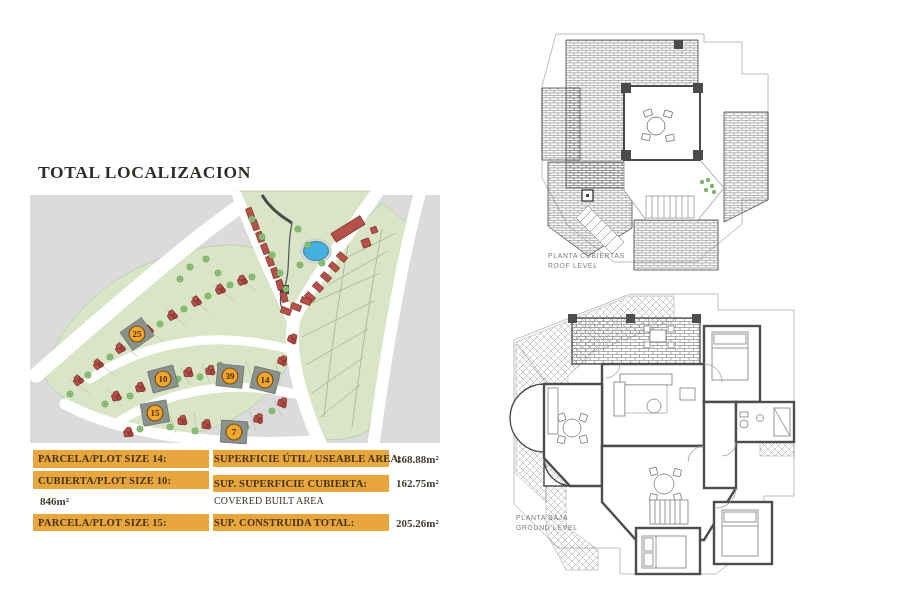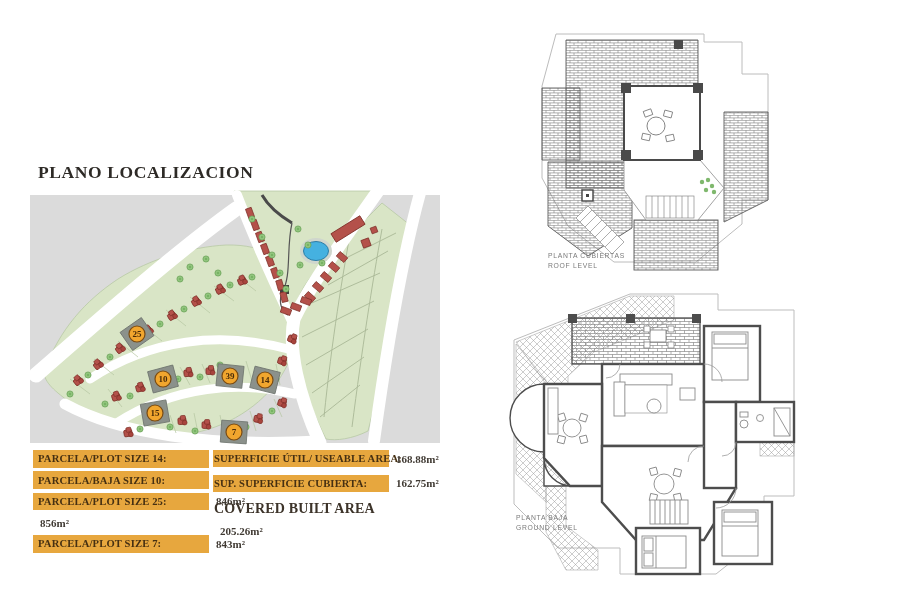--- a/index.html
+++ b/index.html
@@ -12,37 +12,37 @@
   .plots{position:absolute;left:33px;top:450px;}
   .prow{display:flex;align-items:center;height:17.5px;margin-bottom:3.8px;}
   .obox{width:176px;height:17.5px;background:#e7a73e;box-sizing:border-box;
         display:flex;align-items:center;padding-left:5px;border-bottom:1px solid #d class;}
   .obox{border:0;}
   .olabel{font-weight:bold;font-size:10.6px;color:#463012;letter-spacing:.15px;white-space:nowrap;}
   .oval{font-weight:bold;font-size:11px;color:#403a33;margin-left:7px;white-space:nowrap;}
   .summary{position:absolute;left:213px;top:450px;}
   .srow{margin-bottom:7px;}
   .srow .line1{display:flex;align-items:center;height:17.5px;}
-  .ssub{font-weight:bold;font-size:14px;color:#3d342a;letter-spacing:.15px;
-        line-height:12px;margin:11px 0 0 1px;}
+  .ssub{font-weight:normal;font-size:10px;color:#3d342a;letter-spacing:.15px;
+        line-height:12px;margin:3px 0 0 1px;}
   .sbox{width:176px;height:17px;background:#e7a73e;box-sizing:border-box;
         display:flex;align-items:center;padding-left:1px;}
   
   .roofplan{position:absolute;left:528px;top:30px;width:268px;height:248px;}
   .groundplan{position:absolute;left:502px;top:288px;width:300px;height:290px;}
   svg{display:block;}
   .planlabel{font-family:"Liberation Sans",sans-serif;fill:#7a7a7a;font-size:6.8px;letter-spacing:.7px;}
   .badge-text{font-family:"Liberation Serif",serif;font-weight:bold;font-size:9px;fill:#4a2c08;}
 </style>
 </head>
 <body>
 
 <div class="page">
 
-  <div class="title">PLANO LOCALIZACION</div>
+  <div class="title">TOTAL LOCALIZACION</div>
 
   <div class="map-wrap">
     <svg width="410" height="262" viewBox="0 0 410 262">
       <defs>
         <symbol id="house" overflow="visible">
           <rect x="-4" y="-3.2" width="8" height="6.6" rx="1.4" fill="#b4514a" stroke="#7c2d26" stroke-width="0.8"></rect>
           <rect x="-1.4" y="-5.4" width="5" height="4.6" rx="1" fill="#b4514a" stroke="#7c2d26" stroke-width="0.7"></rect>
           <circle cx="2.6" cy="1.8" r="2.4" fill="#a8443d" stroke="#7c2d26" stroke-width="0.6"></circle>
         </symbol>
         <symbol id="tree" overflow="visible">
@@ -239,38 +239,32 @@
 
   <div class="plots">
     <div class="prow">
         <div class="obox">
           <span class="olabel">PARCELA/PLOT SIZE 14:</span>
         </div>
         <span class="oval">818m²</span>
       </div>
     <div class="prow">
         <div class="obox">
-          <span class="olabel">PARCELA/BAJA SIZE 10:</span>
+          <span class="olabel">CUBIERTA/PLOT SIZE 10:</span>
         </div>
         <span class="oval">886m²</span>
       </div>
     <div class="prow">
-        <div class="obox">
-          <span class="olabel">PARCELA/PLOT SIZE 25:</span>
-        </div>
         <span class="oval">846m²</span>
       </div>
     <div class="prow">
+        <div class="obox">
+          <span class="olabel">PARCELA/PLOT SIZE 15:</span>
+        </div>
         <span class="oval">856m²</span>
-      </div>
-    <div class="prow">
-        <div class="obox">
-          <span class="olabel">PARCELA/PLOT SIZE 7:</span>
-        </div>
-        <span class="oval">843m²</span>
       </div>
   </div>
 
   <div class="summary">
     <div class="srow">
       <div class="line1">
           <div class="sbox">
             <span class="olabel">SUPERFICIE ÚTIL/ USEABLE AREA:</span>
           </div>
           <span class="oval">168.88m²</span>
@@ -280,20 +274,23 @@
       <div class="line1">
           <div class="sbox">
             <span class="olabel">SUP. SUPERFICIE CUBIERTA:</span>
           </div>
           <span class="oval">162.75m²</span>
         </div>
       <div class="ssub">COVERED BUILT AREA</div>
     </div>
     <div class="srow">
       <div class="line1">
+          <div class="sbox">
+            <span class="olabel">SUP. CONSTRUIDA TOTAL:</span>
+          </div>
           <span class="oval">205.26m²</span>
         </div>
     </div>
   </div>
 
   <div class="roofplan">
     <svg width="268" height="248" viewBox="0 0 268 248">
       <defs>
         <pattern id="brick" width="8" height="5" patternUnits="userSpaceOnUse">
           <path d="M0,0.4 H8 M0,2.9 H8 M2,0.4 V2.9 M6,2.9 V5.4" stroke="#6e6e6e" stroke-width="0.55" fill="none"></path>

